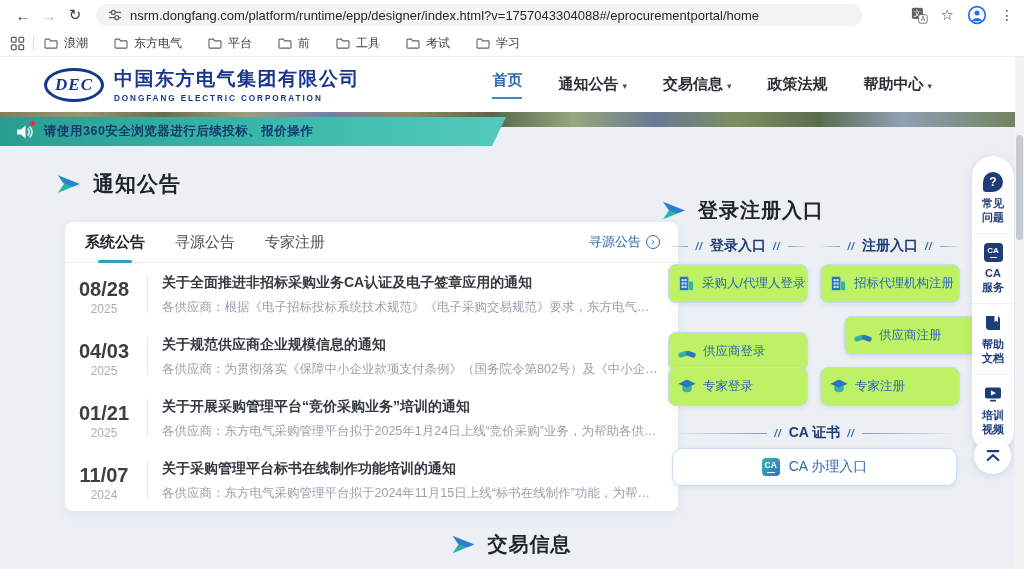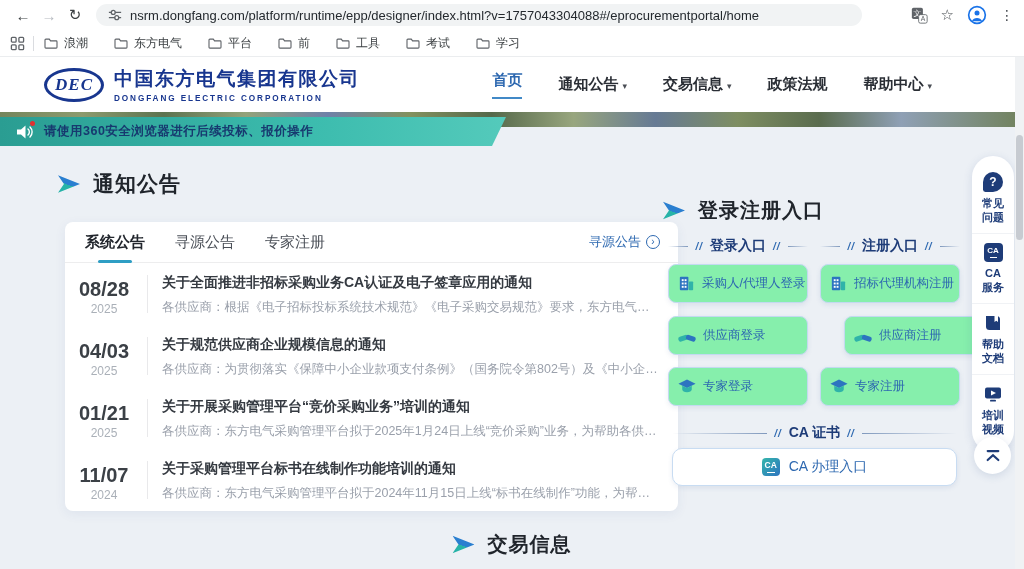--- a/index.html
+++ b/index.html
@@ -86,21 +86,21 @@
             white-space:nowrap; overflow:hidden; text-overflow:ellipsis; }
   .nsum { font-size:12.5px; color:#9aa0ab; white-space:nowrap; overflow:hidden; text-overflow:ellipsis; }
 
   
   .colhead { position:absolute; display:flex; align-items:center; gap:4px; color:#1e3c78;
              font-size:14px; font-weight:bold; z-index:3; }
   .cline { flex:1; height:1px; }
   .cline.l { background:linear-gradient(to left,#8099bd,rgba(128,153,189,0)); }
   .cline.r { background:linear-gradient(to right,#8099bd,rgba(128,153,189,0)); }
   .slash { color:#2d68b0; font-size:10px; font-style:italic; letter-spacing:1px; margin:0 3px; }
-  .lbtn { position:absolute; width:140px; height:39px; background:#86efac; border:1px solid #c3daf0;
+  .lbtn { position:absolute; width:140px; height:39px; background:#bef264; border:1px solid #c3daf0;
           border-radius:8px; box-shadow:0 2px 5px rgba(60,90,150,0.10);
           display:flex; align-items:center; gap:6px; padding-left:8px;
           font-size:12.5px; color:#2d68b0; cursor:pointer; z-index:3; }
   .ca-btn { position:absolute; left:672px; top:448px; width:285px; height:38px; background:#fff;
             border:1px solid #c8dcf2; border-radius:10px; box-shadow:0 2px 5px rgba(60,90,150,0.10);
             display:flex; align-items:center; justify-content:center; gap:9px;
             font-size:14px; color:#2d68b0; cursor:pointer; z-index:3; }
   .ca-badge { width:18px; height:18px; border-radius:4px;
               background:linear-gradient(135deg,#35b6ab,#2d74c0);
               display:flex; flex-direction:column; align-items:center; justify-content:center; }
@@ -362,21 +362,21 @@
         <rect x="12.5" y="8" width="4.5" height="9" rx="0.8" fill="#2fb3a9"></rect>
         <rect x="5" y="5.5" width="2" height="2" fill="#fff"></rect>
         <rect x="8" y="5.5" width="2" height="2" fill="#fff"></rect>
         <rect x="5" y="9" width="2" height="2" fill="#fff"></rect>
         <rect x="8" y="9" width="2" height="2" fill="#fff"></rect>
         <rect x="5" y="12.5" width="2" height="2" fill="#fff"></rect>
         <rect x="8" y="12.5" width="2" height="2" fill="#fff"></rect>
       </svg>
     <span>招标代理机构注册</span>
   </div>
-  <div class="lbtn" style="left:668px; top:316px;">
+  <div class="lbtn" style="left:668px; top:332px;">
     <svg width="20" height="18" viewBox="0 0 20 18">
         <g transform="rotate(-18 10 10)">
           <rect x="1" y="7.5" width="10" height="5" rx="2.2" fill="#2fb3a9"></rect>
         </g>
         <g transform="rotate(18 10 10)">
           <rect x="9" y="7.5" width="10" height="5" rx="2.2" fill="#2d74c0"></rect>
         </g>
       </svg>
     <span>供应商登录</span>
   </div>

